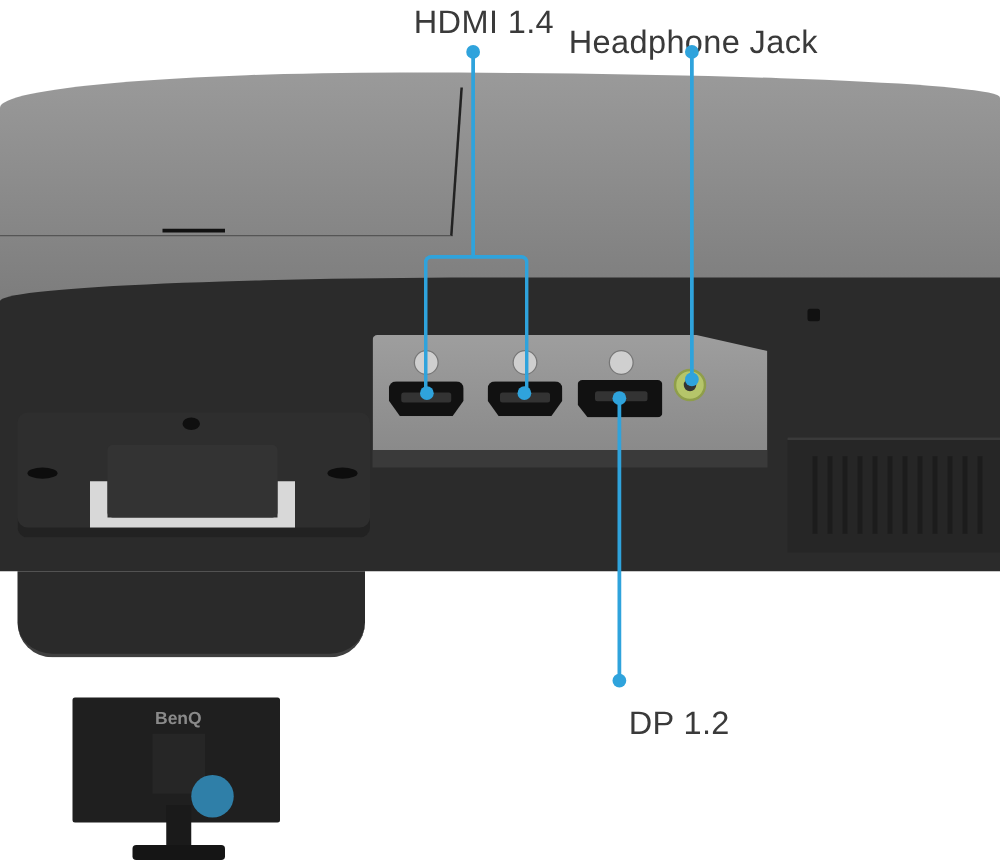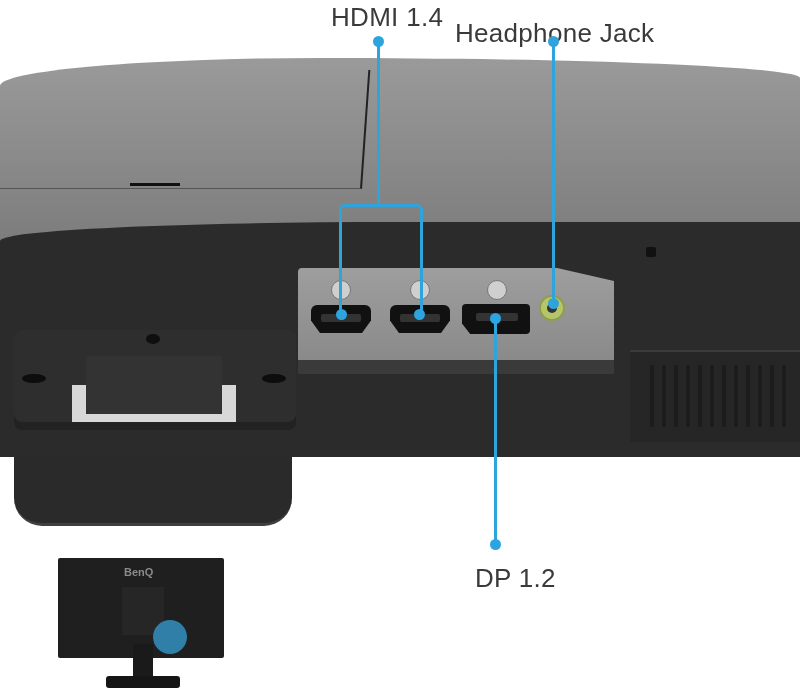--- a/index.html
+++ b/index.html
@@ -73,20 +73,20 @@
 <div class="dot" style="left:414px;top:309px;"></div>
 
 <div class="label" style="left:455px;top:18px;">Headphone Jack</div>
 <div class="dot" style="left:548px;top:36px;"></div>
 <div class="line" style="left:552px;top:40px;width:3px;height:262px;"></div>
 <div class="dot" style="left:548px;top:298px;"></div>
 
 <div class="dot" style="left:490px;top:313px;"></div>
 <div class="line" style="left:494px;top:318px;width:3px;height:225px;"></div>
 <div class="dot" style="left:490px;top:539px;"></div>
-<div class="label" style="left:475px;top:563px;">DP 1.2</div>
+<div class="label" style="left:503px;top:563px;">DP 1.2</div>
 
 <div class="abs" style="left:58px;top:558px;width:166px;height:100px;background:#1f1f1f;border-radius:2px;"></div>
-<div class="abs" style="left:124px;top:566px;color:#8a8a8a;font-size:11px;font-weight:bold;">BenQ</div>
+<div class="abs" style="left:124px;top:566px;color:#8a8a8a;font-size:14px;font-weight:bold;">BenQ</div>
 <div class="abs" style="left:122px;top:587px;width:42px;height:48px;background:#262626;"></div>
 <div class="abs" style="left:133px;top:644px;width:20px;height:36px;background:#1a1a1a;"></div>
 <div class="abs" style="left:106px;top:676px;width:74px;height:12px;background:#151515;border-radius:3px;"></div>
 <div class="abs" style="left:153px;top:620px;width:34px;height:34px;border-radius:50%;background:#2f7fa8;"></div>
 
 </body></html>

